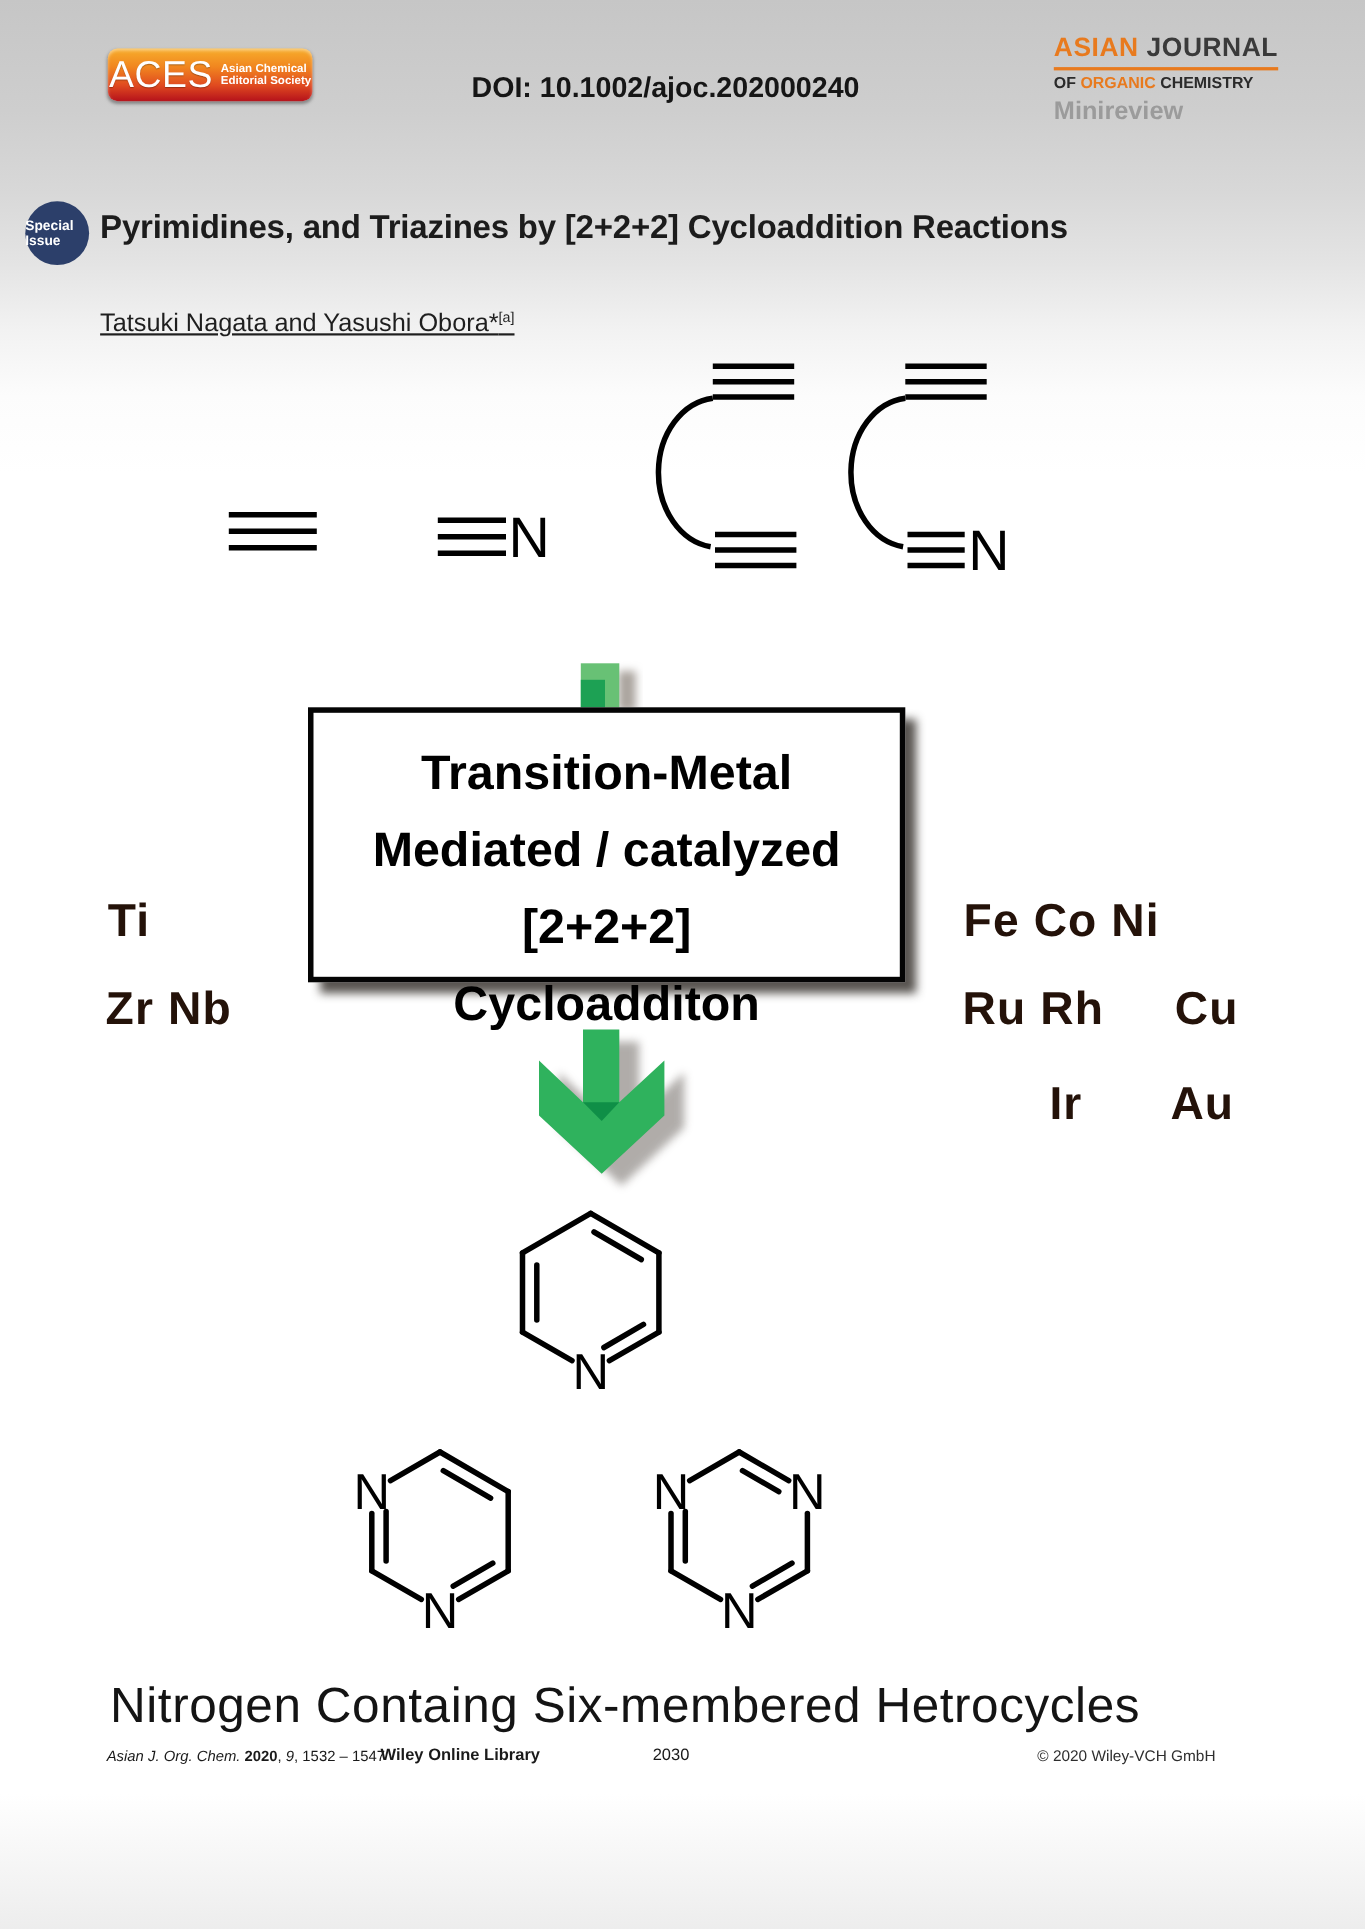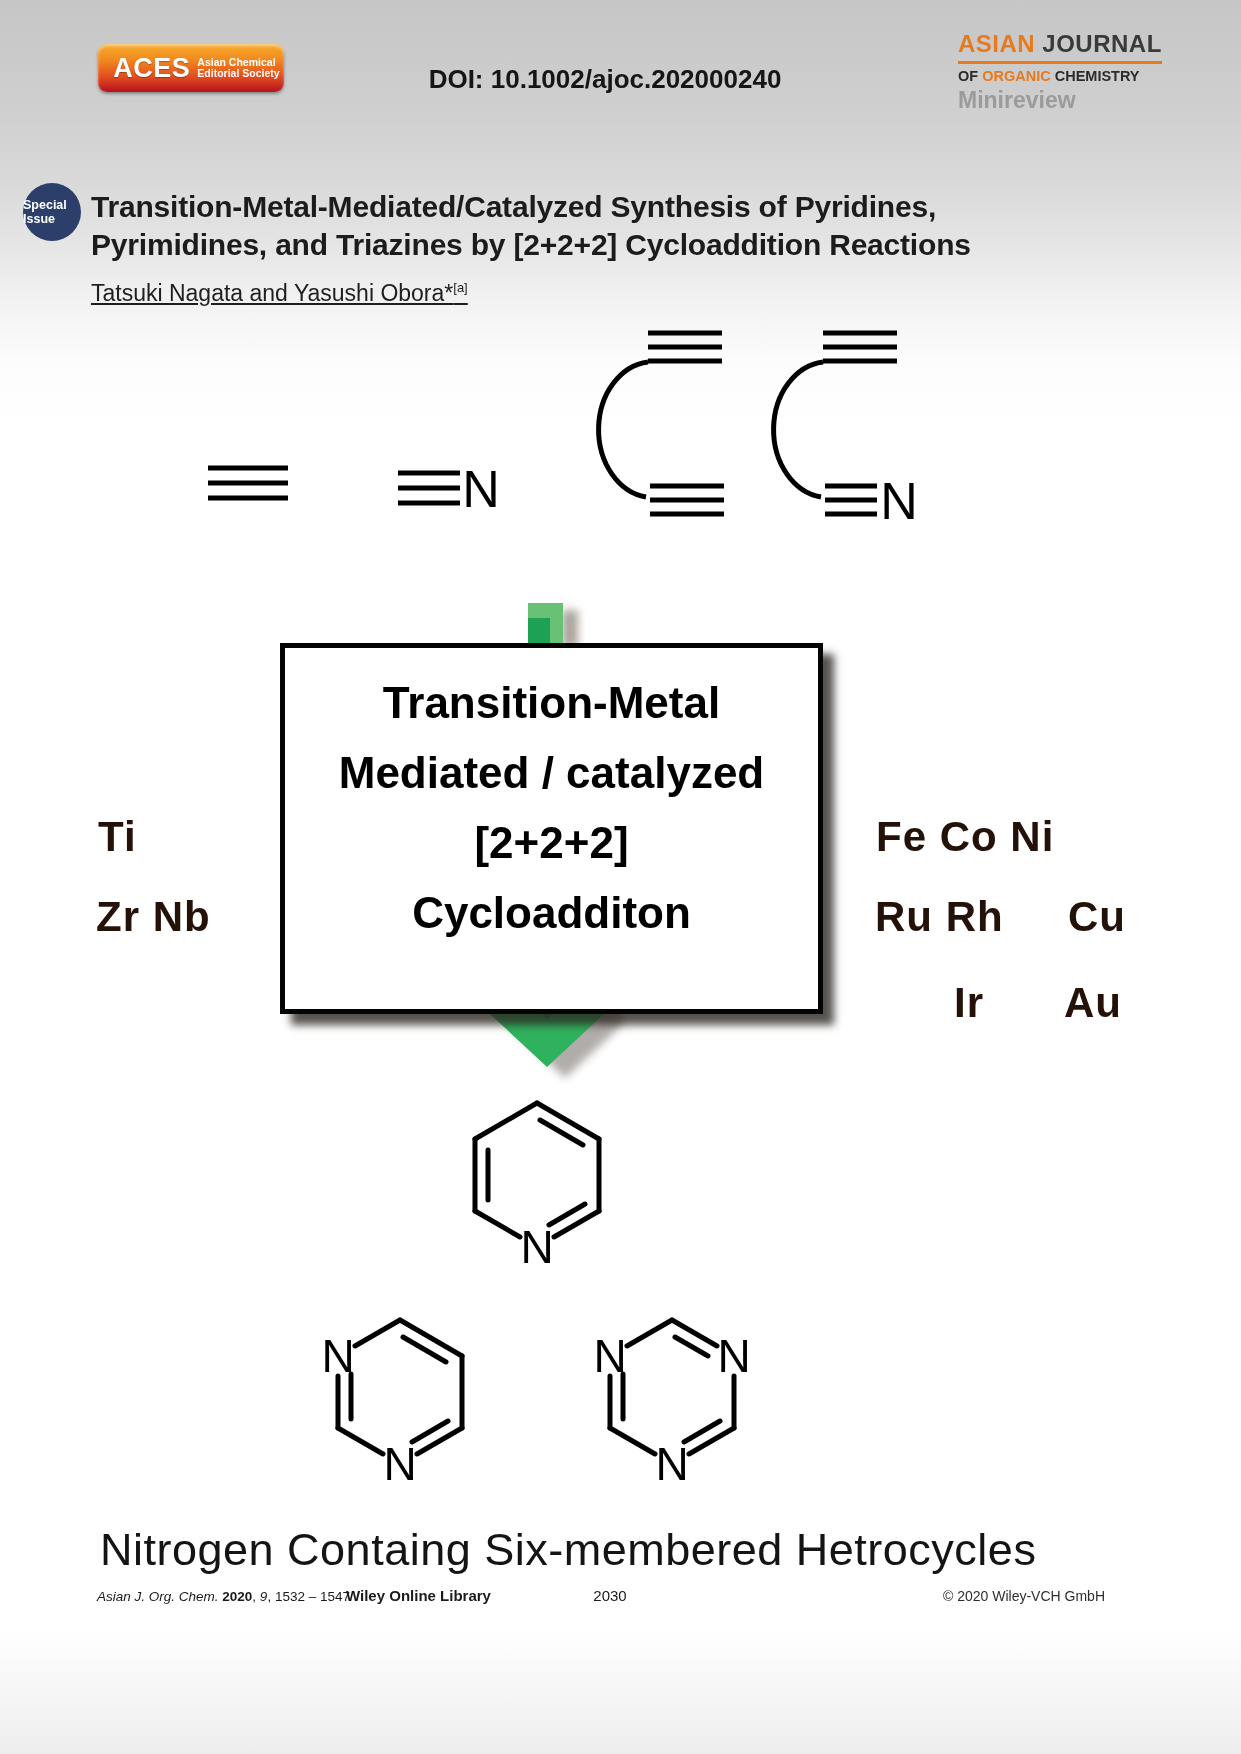--- a/index.html
+++ b/index.html
@@ -7,39 +7,39 @@
     position:relative;width:1241px;height:1754px;overflow:hidden;
     font-family:"Liberation Sans",sans-serif;color:#1a1a1a;
     background:linear-gradient(180deg,#c6c6c6 0,#cecece 100px,#d8d8d8 175px,#e4e4e4 240px,#f2f2f2 300px,#fcfcfc 360px,#ffffff 430px,#ffffff 93%,#ededed 100%);
   }
   .abs{position:absolute;}
   
   .aces{left:98px;top:44px;width:186px;height:48px;border-radius:9px;
     background:linear-gradient(180deg,#f7ae2c 0%,#f1861f 35%,#e04a20 70%,#b5121b 100%);
     box-shadow:0 2px 3px rgba(0,0,0,.35), inset 0 2px 3px rgba(255,255,255,.45);
     display:flex;align-items:center;justify-content:center;gap:7px;}
-  .aces-acronym{font-size:27px;font-weight:bold;color:#fff;letter-spacing:.5px;text-shadow:0 1px 1px rgba(0,0,0,.3);margin-left:11px;}
+  .aces-acronym{font-size:34px;font-weight:normal;color:#fff;letter-spacing:.5px;text-shadow:0 1px 1px rgba(0,0,0,.3);}
   .aces-sub{font-size:10.5px;line-height:11.5px;font-weight:bold;color:#fff;}
   .doi{left:355px;top:64px;width:500px;text-align:center;font-size:26px;font-weight:bold;color:#161616;}
   .journal{left:958px;top:30px;width:192px;}
   .j1{font-size:24px;font-weight:bold;letter-spacing:.5px;white-space:nowrap;border-bottom:3px solid #e87a1e;padding-bottom:3px;display:inline-block;}
   .j1 .org{color:#e87a1e;} .j1 .drk{color:#3a3a3a;}
   .j2{font-size:14.5px;font-weight:bold;margin-top:4px;white-space:nowrap;}
   .j2 .org{color:#e87a1e;} .j2 .drk{color:#2b2b2b;}
   .j3{font-size:23px;font-weight:bold;color:#9b9b9b;margin-top:3px;}
   
   .badge{left:23px;top:183px;width:58px;height:58px;border-radius:50%;background:#2c3f6a;
     display:flex;flex-direction:column;align-items:flex-start;justify-content:center;
     color:#fff;font-size:12.5px;line-height:14px;font-weight:bold;}
   .title{left:91px;top:188px;width:1060px;font-size:30px;line-height:38px;font-weight:bold;color:#1c1c1c;letter-spacing:-0.2px;}
   .authors{left:91px;top:280px;font-size:23px;color:#1f1f1f;text-decoration:underline;}
   .authors sup{font-size:13px;}
   
   .metal{position:absolute;font-size:42px;font-weight:bold;color:#241209;letter-spacing:1px;white-space:nowrap;}
-  .rxnbox{left:280px;top:643px;width:543px;height:371px;box-sizing:border-box;
+  .rxnbox{left:280px;top:643px;width:543px;height:250px;box-sizing:border-box;
     background:#fff;border:5px solid #040404;box-shadow:11px 11px 8px rgba(45,40,35,.8);
     text-align:center;padding-top:20px;}
   .rxnbox div{font-size:44px;line-height:70px;font-weight:bold;color:#000;}
   .atom{position:absolute;transform:translate(-50%,-50%);font-size:46px;color:#000;}
   .atom-lg{font-size:52px;}
   .caption{left:100px;top:1524px;width:860px;text-align:center;font-size:45px;color:#141414;letter-spacing:.5px;white-space:nowrap;}
   
   .cite{left:97px;top:1589px;font-size:13.5px;color:#1a1a1a;white-space:nowrap;}
   .cite .it{font-style:italic;} .cite .bd{font-weight:bold;}
   .wol{left:346px;top:1587px;font-size:15px;font-weight:bold;}
@@ -67,21 +67,20 @@
     <div class="j2"><span class="drk">OF </span><span class="org">ORGANIC</span><span class="drk"> CHEMISTRY</span></div>
     <div class="j3">Minireview</div>
   </div>
 
   <div class="abs badge">
     <span>Special</span>
     <span>Issue</span>
   </div>
 
   <div class="abs title">
-    <div>Transition-Metal-Mediated/Catalyzed Synthesis of Pyridines,</div>
     <div>Pyrimidines, and Triazines by [2+2+2] Cycloaddition Reactions</div>
   </div>
 
   <div class="abs authors"><span>Tatsuki Nagata and Yasushi Obora*</span><sup>[a]</sup></div>
 
   <svg class="overlay" viewBox="0 0 1241 1754">
     <defs>
       <filter id="soft" x="-40%" y="-40%" width="180%" height="180%">
           <feGaussianBlur stdDeviation="4"></feGaussianBlur>
         </filter>

